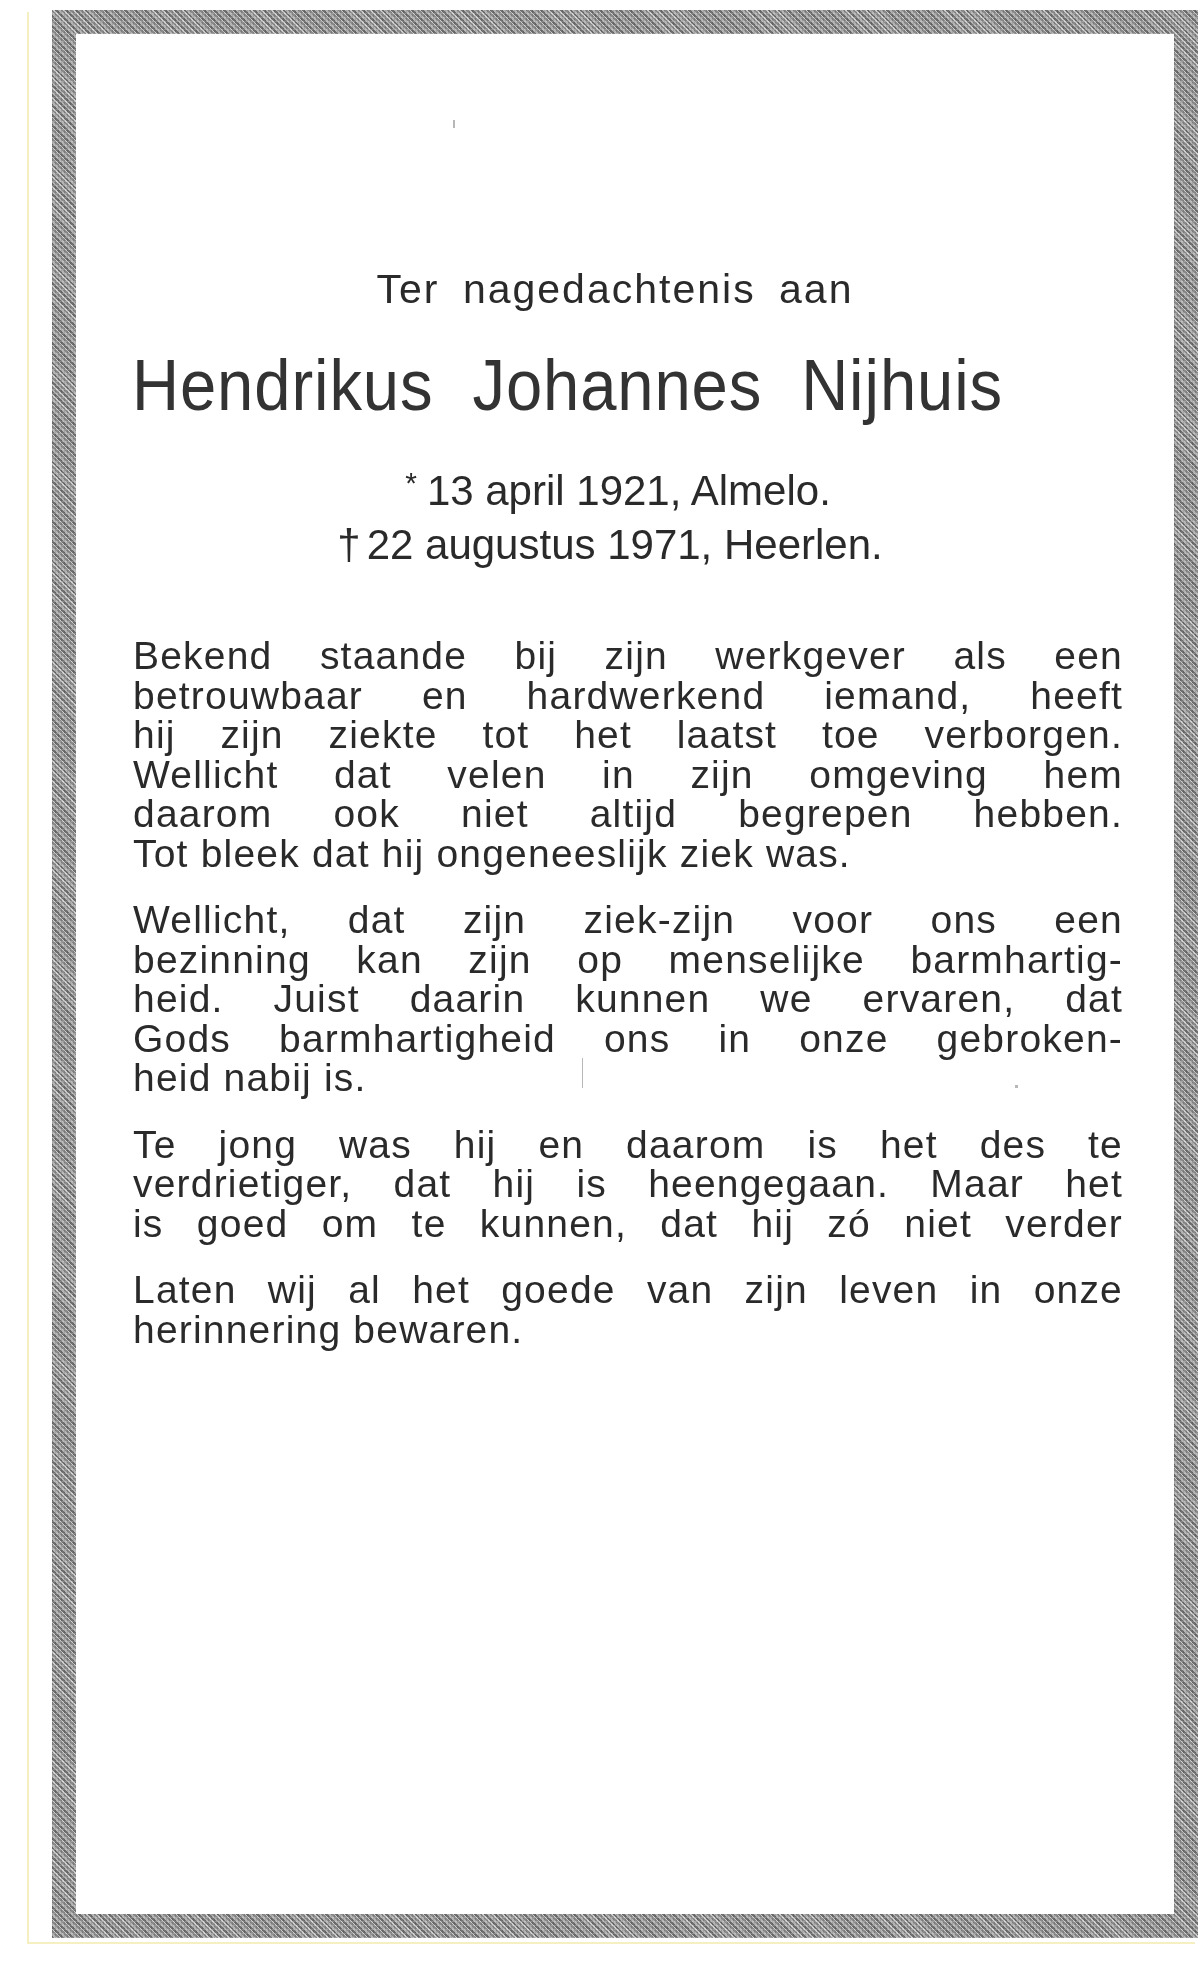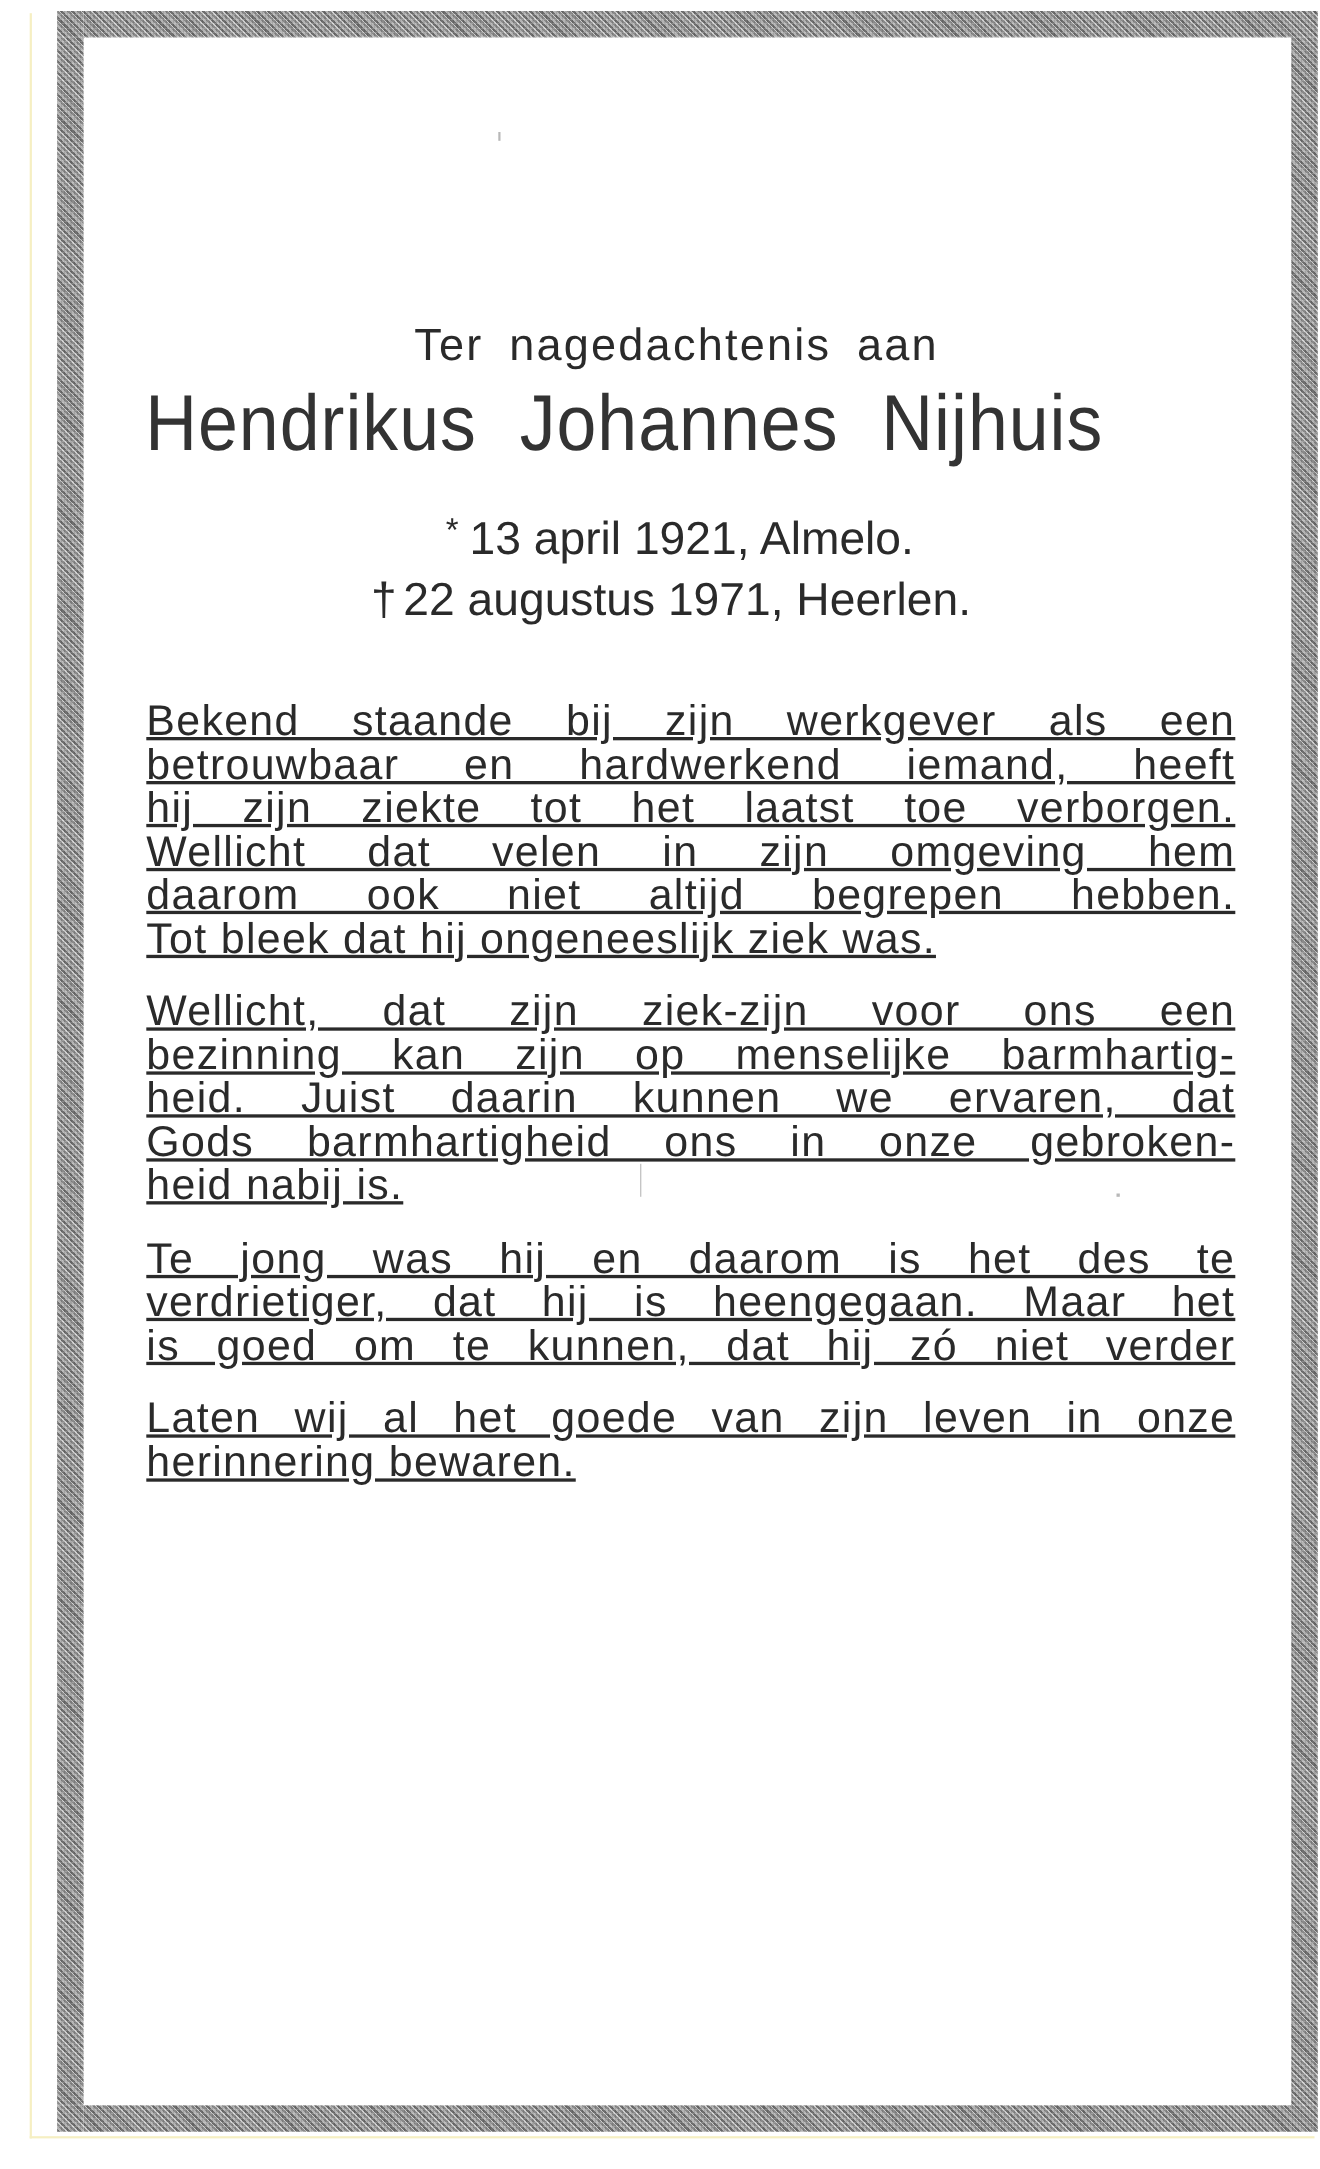--- a/index.html
+++ b/index.html
@@ -45,21 +45,20 @@
     left: 0; right: 0;
     text-align: center;
     white-space: nowrap;
   }
   .intro {
     top: 266px;
     font-size: 41px;
     letter-spacing: 2px;
     word-spacing: 10px;
     padding-left: 30px;
-    margin-top: 24px;
   }
   .name {
     top: 344px;
     left: 132px;
     right: auto;
     width: 1120px;
     text-align: left;
     font-size: 72px;
     font-weight: normal;
     letter-spacing: 1px;
@@ -85,21 +84,20 @@
     left: 133px;
     width: 990px;
     top: 636px;
     font-size: 39px;
     line-height: 39.5px;
     letter-spacing: 1.2px;
   }
   .para {
     margin: 0 0 27px 0;
     text-align: justify;
-    text-decoration: underline;
   }
   .line {
     display: block;
     text-align: justify;
     text-align-last: justify;
     white-space: nowrap;
     height: 39.5px;
   }
   .line.last {
     text-align-last: left;

